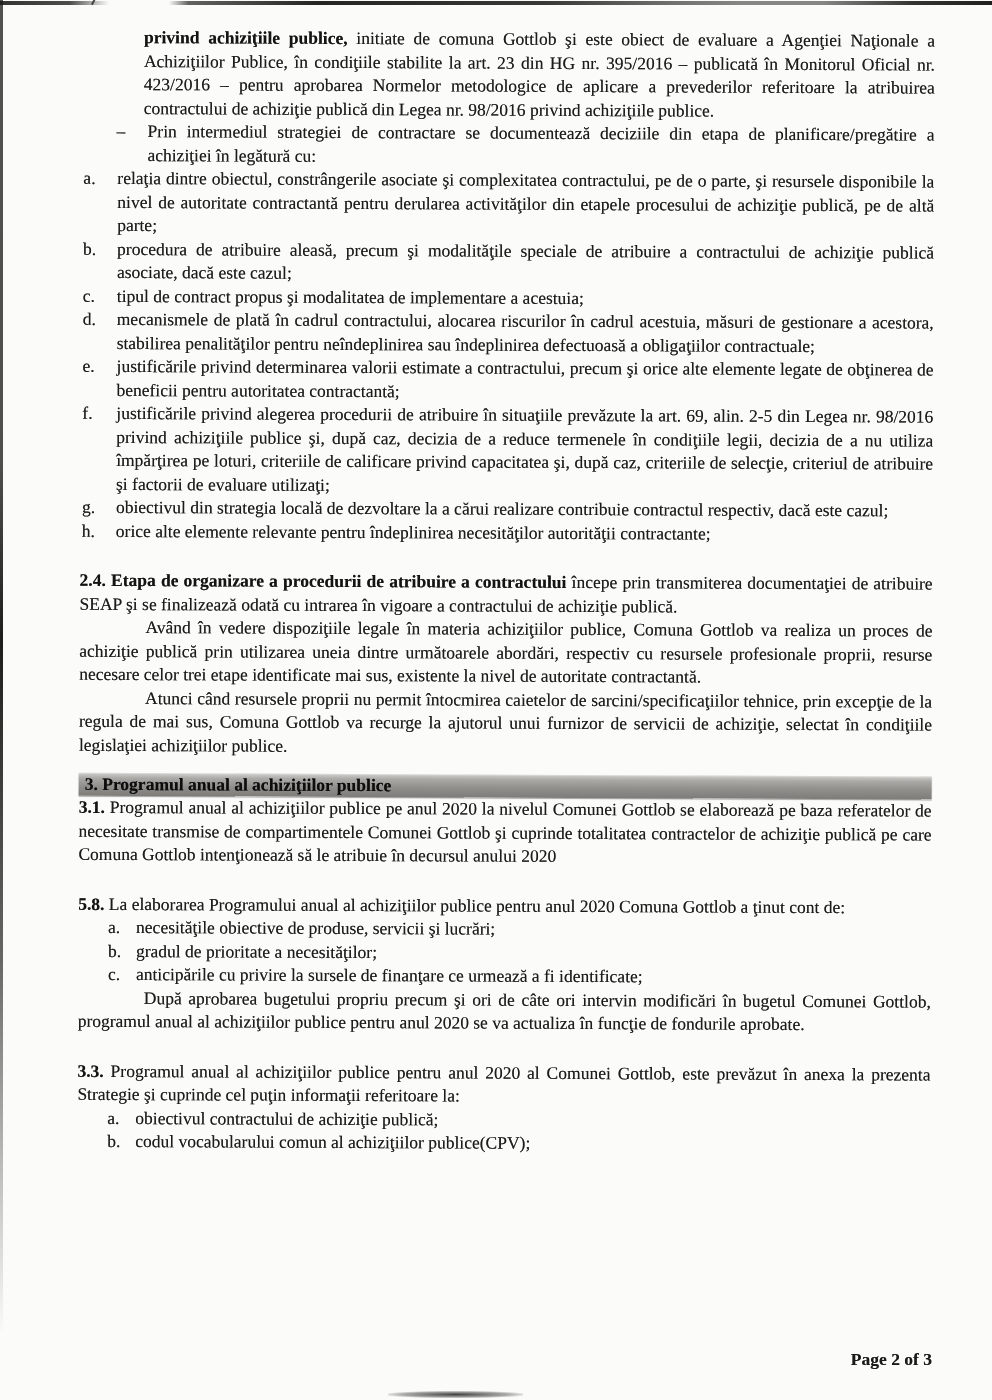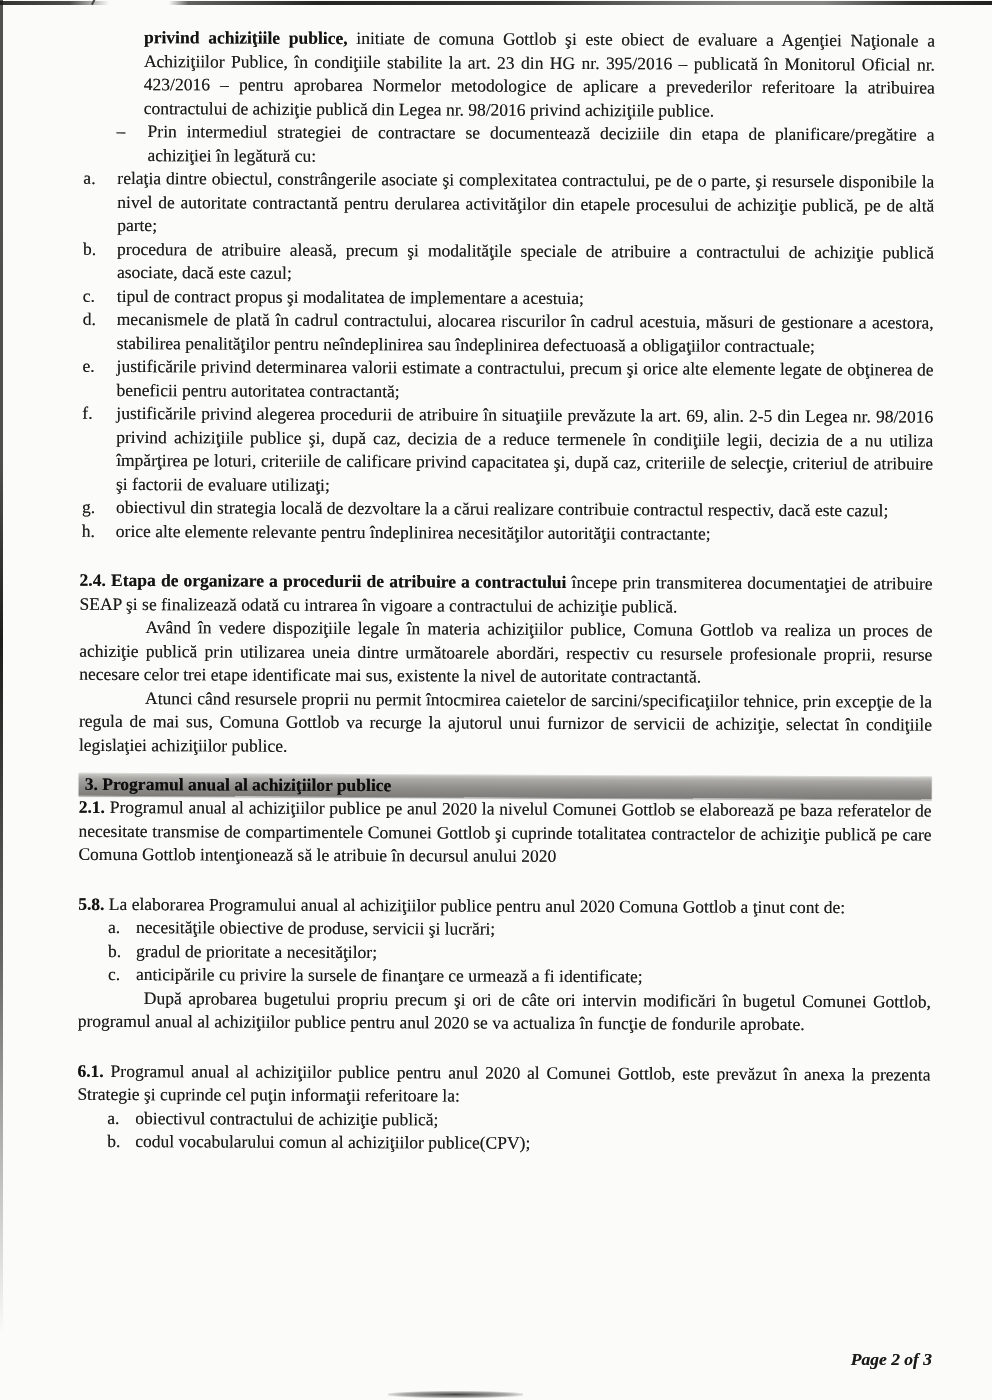--- a/index.html
+++ b/index.html
@@ -77,21 +77,20 @@
     font-weight: bold;
     font-size: 17.5px; line-height: 23px;
     color: #0d0d0d;
     text-align: left;
   }
   .footer {
     position: absolute; top: 1349px; right: 60px;
     font-weight: bold; font-size: 17.5px;
     color: #1a1a1a;
     text-shadow: 0 0 0.5px rgba(10,10,10,.6);
-    font-style: italic;
   }
 </style>
 </head>
 <body>
 
 <div class="top-edge-line"></div>
 <div class="pen-mark"></div>
 <div class="left-edge-line"></div>
 <div class="bottom-smudge"></div>
 
@@ -138,21 +137,21 @@
   </div>
 
   <div class="gap-md"></div>
 
   <p><strong>2.4. Etapa de organizare a procedurii de atribuire a contractului</strong><span> începe prin transmiterea documentaţiei de atribuire SEAP şi se finalizează odată cu intrarea în vigoare a contractului de achiziţie publică.</span></p>
   <p class="firstline-indent">Având în vedere dispoziţiile legale în materia achiziţiilor publice, Comuna Gottlob va realiza un proces de achiziţie publică prin utilizarea uneia dintre următoarele abordări, respectiv cu resursele profesionale proprii, resurse necesare celor trei etape identificate mai sus, existente la nivel de autoritate contractantă.</p>
   <p class="firstline-indent">Atunci când resursele proprii nu permit întocmirea caietelor de sarcini/specificaţiilor tehnice, prin excepţie de la regula de mai sus, Comuna Gottlob va recurge la ajutorul unui furnizor de servicii de achiziţie, selectat în condiţiile legislaţiei achiziţiilor publice.</p>
 
   <div class="section-bar">3. Programul anual al achiziţiilor publice</div>
 
-  <p><strong>2.1.</strong><span> Programul anual al achiziţiilor publice pe anul 2020 la nivelul Comunei Gottlob se elaborează pe baza referatelor de necesitate transmise de compartimentele Comunei Gottlob şi cuprinde totalitatea contractelor de achiziţie publică pe care Comuna Gottlob intenţionează să le atribuie în decursul anului 2020</span></p>
+  <p><strong>3.1.</strong><span> Programul anual al achiziţiilor publice pe anul 2020 la nivelul Comunei Gottlob se elaborează pe baza referatelor de necesitate transmise de compartimentele Comunei Gottlob şi cuprinde totalitatea contractelor de achiziţie publică pe care Comuna Gottlob intenţionează să le atribuie în decursul anului 2020</span></p>
 
   <div class="gap-md"></div>
 
   <p><strong>5.8.</strong><span> La elaborarea Programului anual al achiziţiilor publice pentru anul 2020 Comuna Gottlob a ţinut cont de:</span></p>
 
   <div class="inner-list">
     <div class="li">
       <span class="marker">a.</span>
       <span class="txt">necesităţile obiective de produse, servicii şi lucrări;</span>
     </div>
@@ -163,21 +162,21 @@
     <div class="li">
       <span class="marker">c.</span>
       <span class="txt">anticipările cu privire la sursele de finanţare ce urmează a fi identificate;</span>
     </div>
   </div>
 
   <p class="firstline-indent">După aprobarea bugetului propriu precum şi ori de câte ori intervin modificări în bugetul Comunei Gottlob, programul anual al achiziţiilor publice pentru anul 2020 se va actualiza în funcţie de fondurile aprobate.</p>
 
   <div class="gap-md"></div>
 
-  <p><strong>6.1.</strong><span> Programul anual al achiziţiilor publice pentru anul 2020 al Comunei Gottlob, este prevăzut în anexa la prezenta Strategie şi cuprinde cel puţin informaţii referitoare la:</span></p>
+  <p><strong>3.3.</strong><span> Programul anual al achiziţiilor publice pentru anul 2020 al Comunei Gottlob, este prevăzut în anexa la prezenta Strategie şi cuprinde cel puţin informaţii referitoare la:</span></p>
 
   <div class="inner-list">
     <div class="li">
       <span class="marker">a.</span>
       <span class="txt">obiectivul contractului de achiziţie publică;</span>
     </div>
     <div class="li">
       <span class="marker">b.</span>
       <span class="txt">codul vocabularului comun al achiziţiilor publice(CPV);</span>
     </div>

